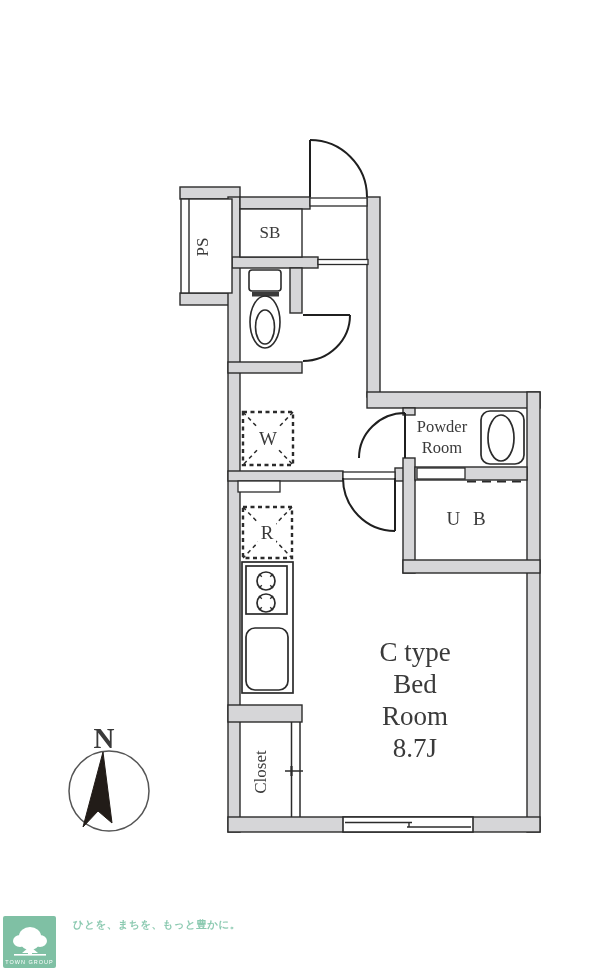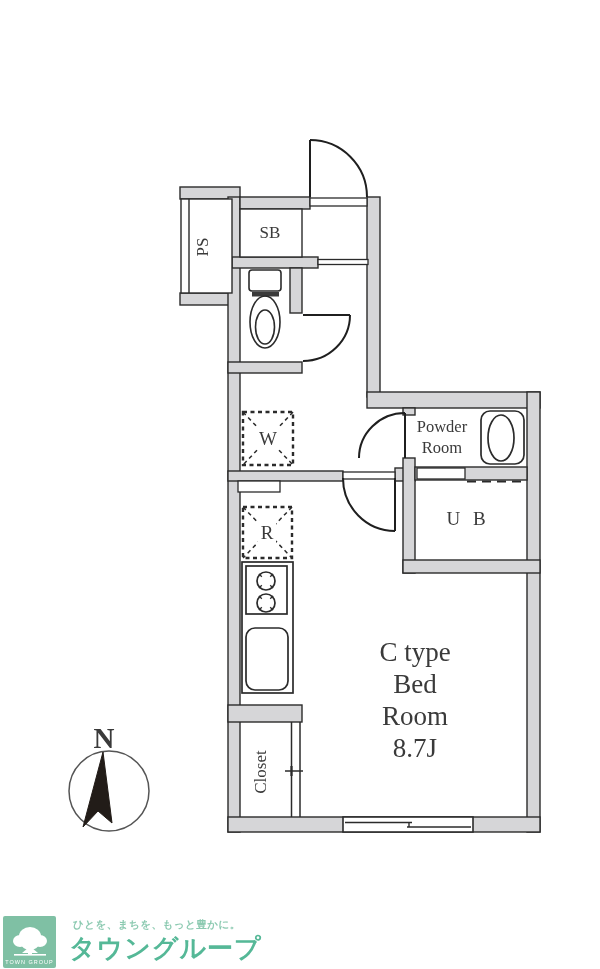--- a/index.html
+++ b/index.html
@@ -159,15 +159,14 @@
         <ellipse cx="20" cy="18" rx="9" ry="7"></ellipse>
         <rect x="18" y="20" width="4" height="10"></rect>
         <path d="M12 28 L18 23 L18 28 Z"></path>
         <path d="M28 28 L22 23 L22 28 Z"></path>
         <rect x="4" y="29" width="32" height="1.6"></rect>
       </g>
     </svg>
     <div class="tg">TOWN GROUP</div>
   </div>
   <div class="tagline" style="color:#8ccab1;">ひとを、まちを、もっと豊かに。</div>
-  <div class="brand" style="color:#55b897;">タウングループ</div>
 
 </div>
 
 </body></html>

